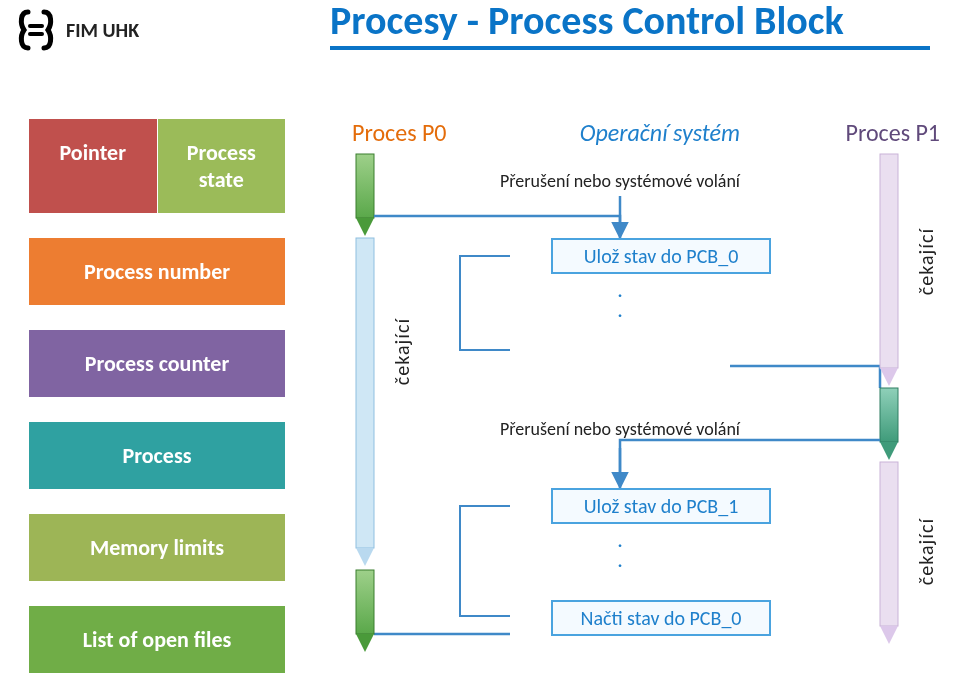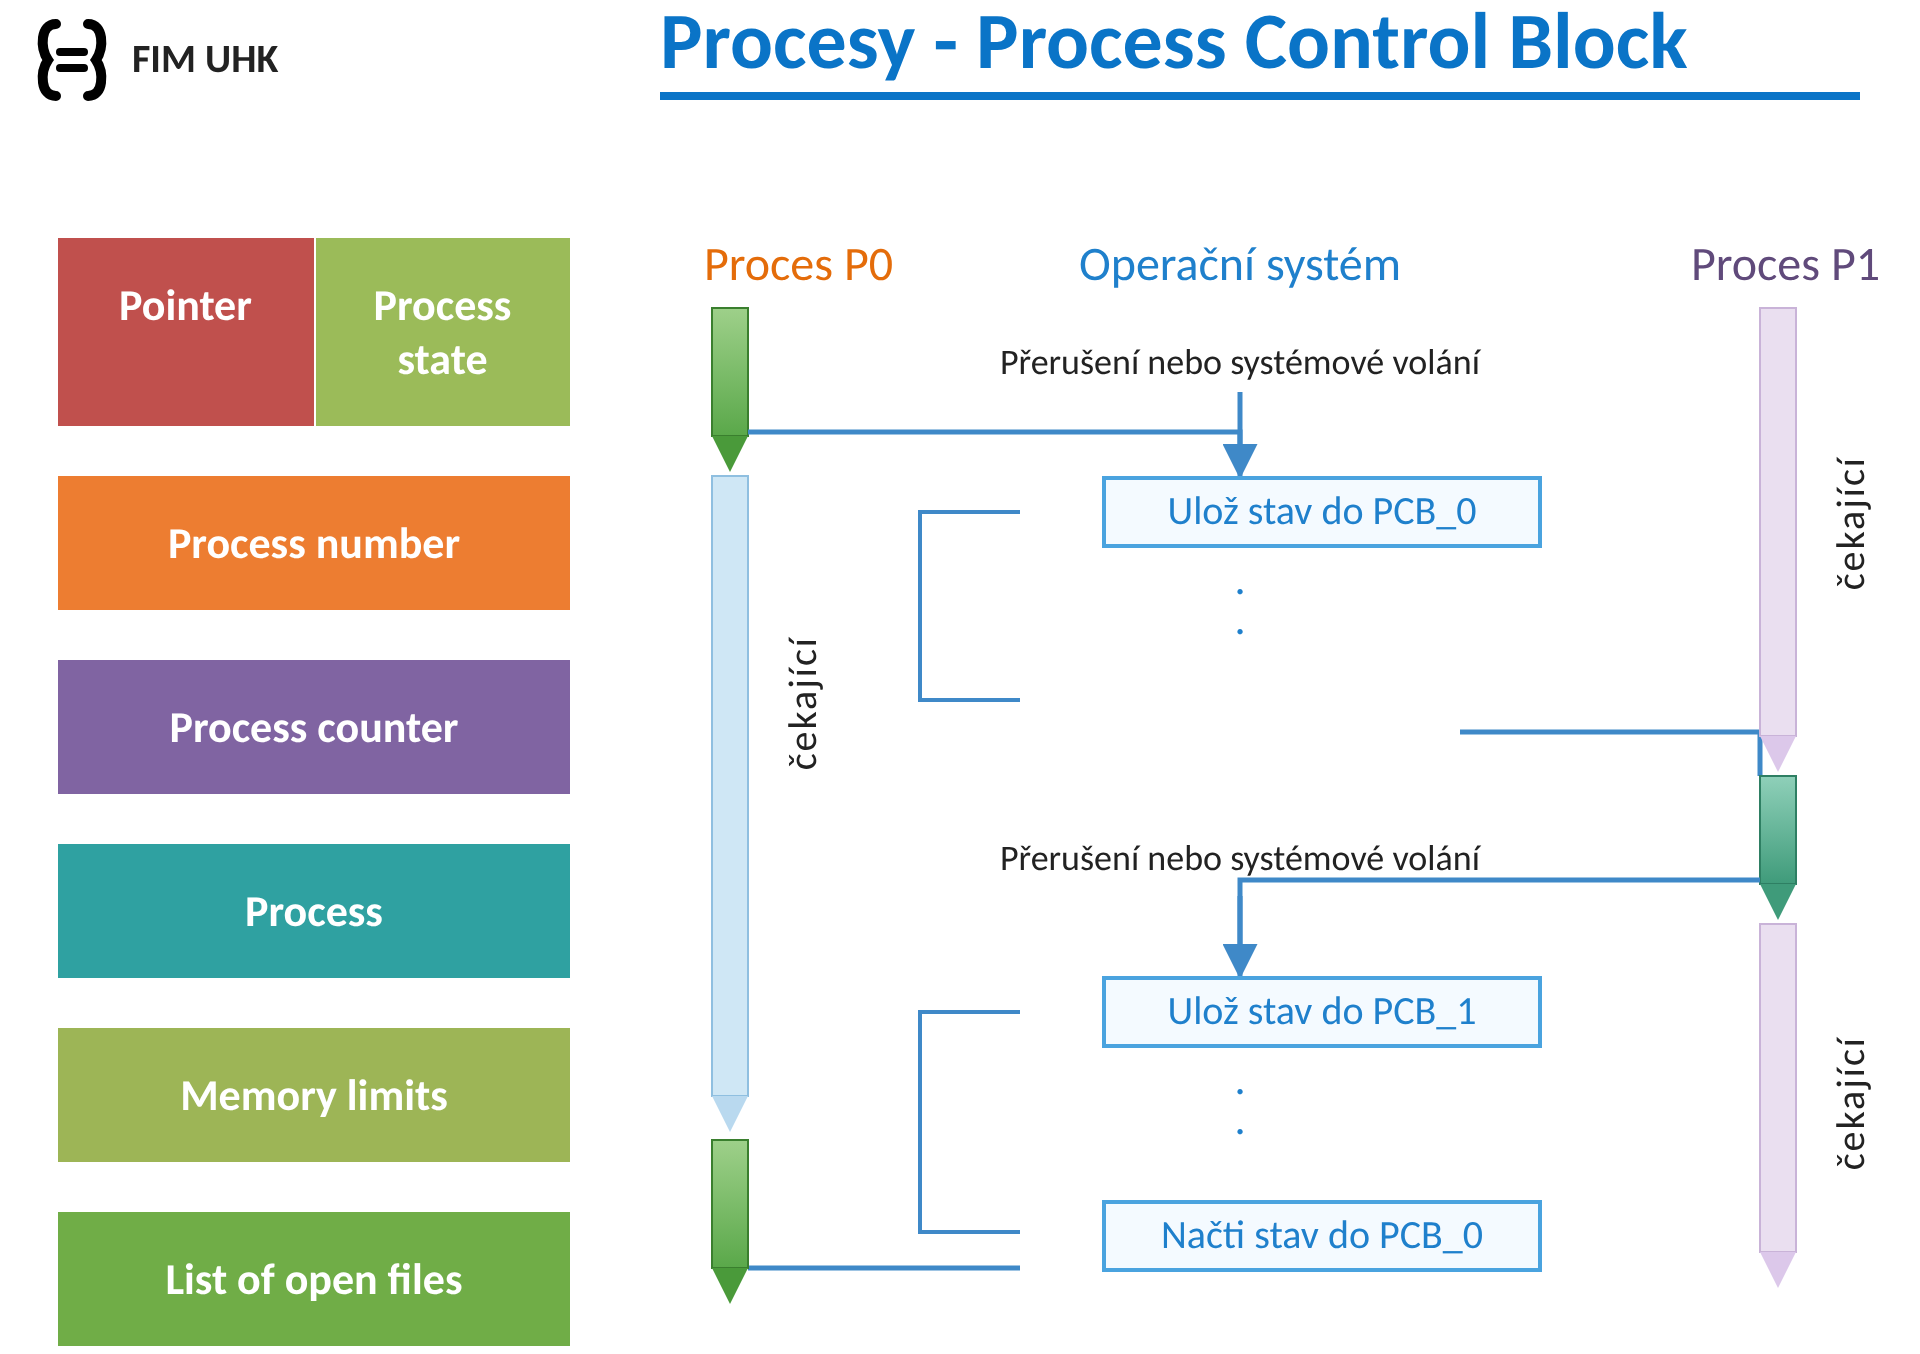--- a/index.html
+++ b/index.html
@@ -71,21 +71,21 @@
   }
   svg.diagram-svg {
     position:absolute; inset:0; width:100%; height:100%;
     overflow:visible;
   }
   
   .colhdr {
     position:absolute; top:0; font-size:24px; font-weight:500;
   }
   .hdr-p0 { left:0;   color:var(--proc0-orange);margin-left:32px; }
-  .hdr-os { left:180px; color:var(--os-blue); width:240px; text-align:center; }
+  .hdr-os { left:180px; color:var(--os-blue); width:240px; text-align:right;font-style:italic; }
   .hdr-p1 { right:0;  color:var(--proc1-purple); }
 
   
   .step {
     position:absolute; left:190px; width:220px;
     border:2px solid var(--box-border);
     background:var(--box-fill);
     color:var(--os-blue);
     font-size:20px; text-align:center;
     padding:4px 6px; box-sizing:border-box;margin-left:41px;

